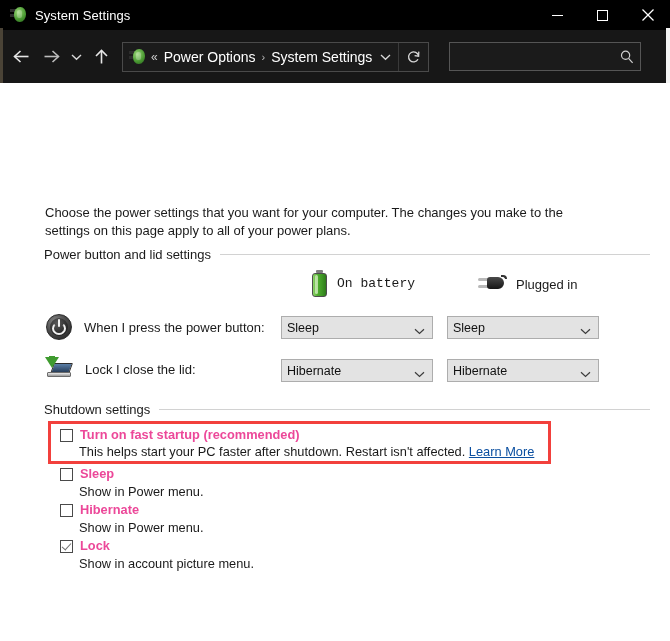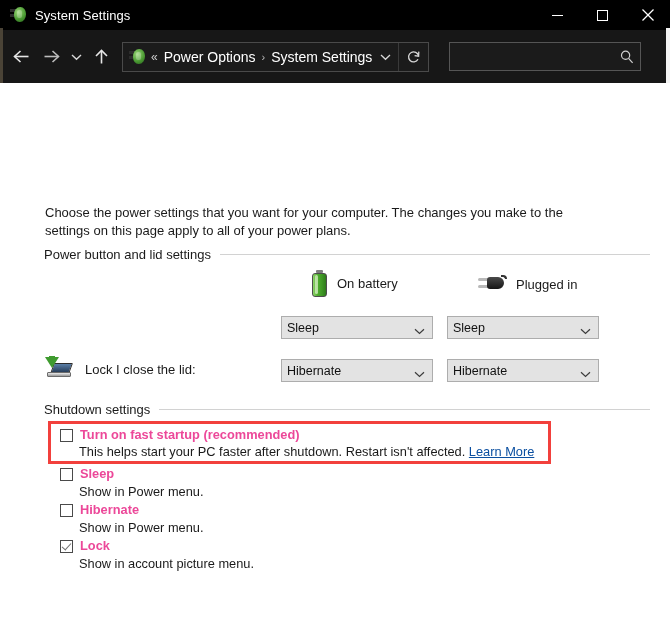--- a/index.html
+++ b/index.html
@@ -330,38 +330,47 @@
 
   <div class="content">
 
     <div class="page-desc">Choose the power settings that you want for your computer. The changes you make to the settings on this page apply to all of your power plans.</div>
 
     <div class="group" style="top:164px;">
       <span class="group-label">Power button and lid settings</span>
       <span class="group-rule"></span>
     </div>
 
-    <div class="colhdr" style="left:311px; top:187px;">
+    <div class="colhdr" style="left:311px; top:187px;font-family:Liberation Mono, monospace;">
       <span class="ico-battery">
         <span class="cap"></span>
           <span class="body"></span>
           <span class="gloss"></span>
       </span>
       <span>On battery</span>
     </div>
     <div class="colhdr" style="left:477px; top:191px;">
       <span class="ico-plug">
         <span class="p1"></span>
           <span class="p2"></span>
           <span class="head"></span>
           <span class="cord"></span>
       </span>
       <span>Plugged in</span>
     </div>
 
+    <div class="rowlabel" style="left:46px; top:231px;">
+      <span class="ico-power">
+        <span class="ring"></span>
+          <span class="inner"></span>
+          <span class="arc"></span>
+          <span class="bar"></span>
+      </span>
+      <span class="rl-text">When I press the power button:</span>
+    </div>
     <div class="combo-wrap" style="left:281px; top:233px;">
       <select class="combo" style="position:absolute;left:0;top:0;">
         <option>Sleep</option>
       </select>
       <span class="chev">
         <svg width="11" height="7" viewBox="0 0 11 7">
             <path d="M1 1.3 L5.5 5.5 L10 1.3" fill="none" stroke="#3c3c3c" stroke-width="1.2"></path>
           </svg>
       </span>
     </div>

